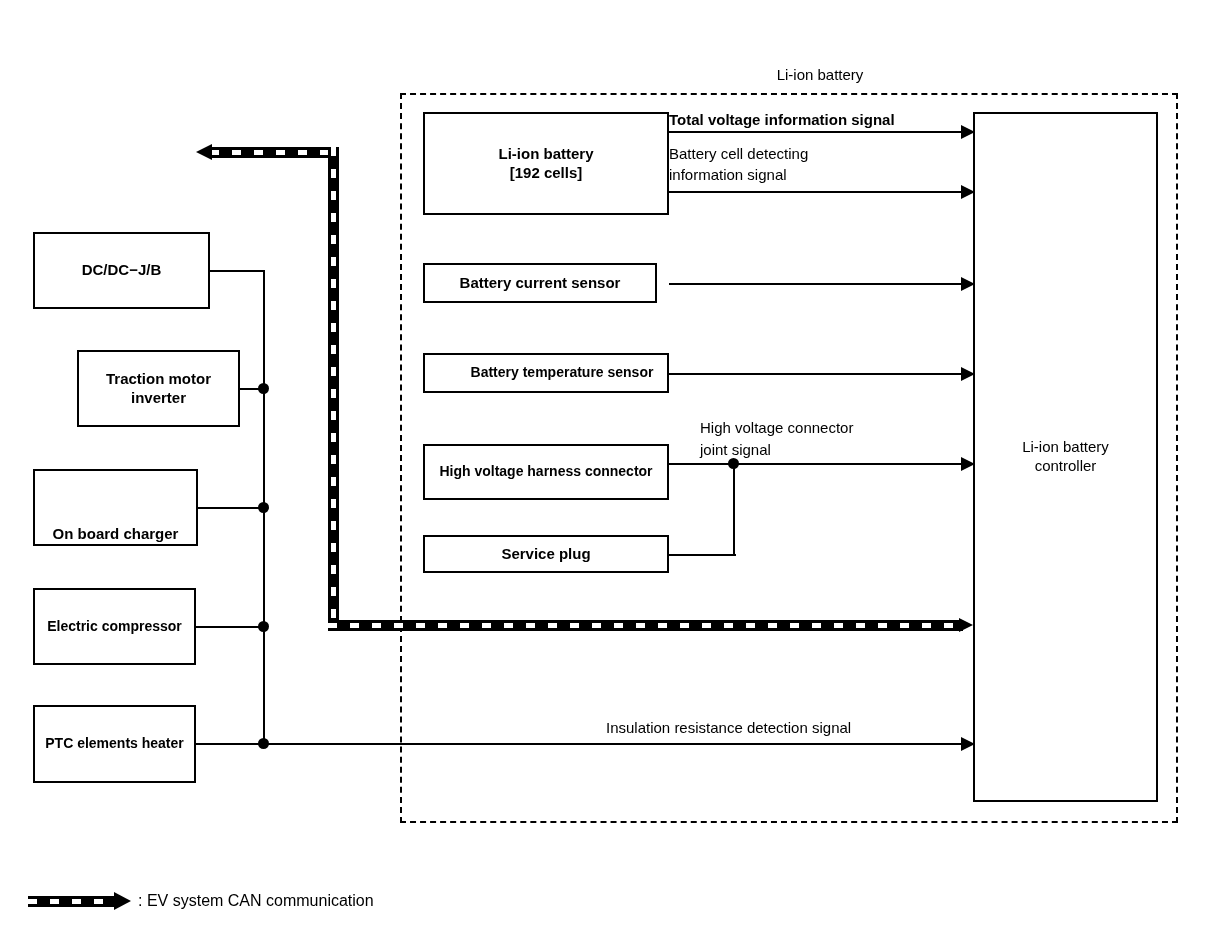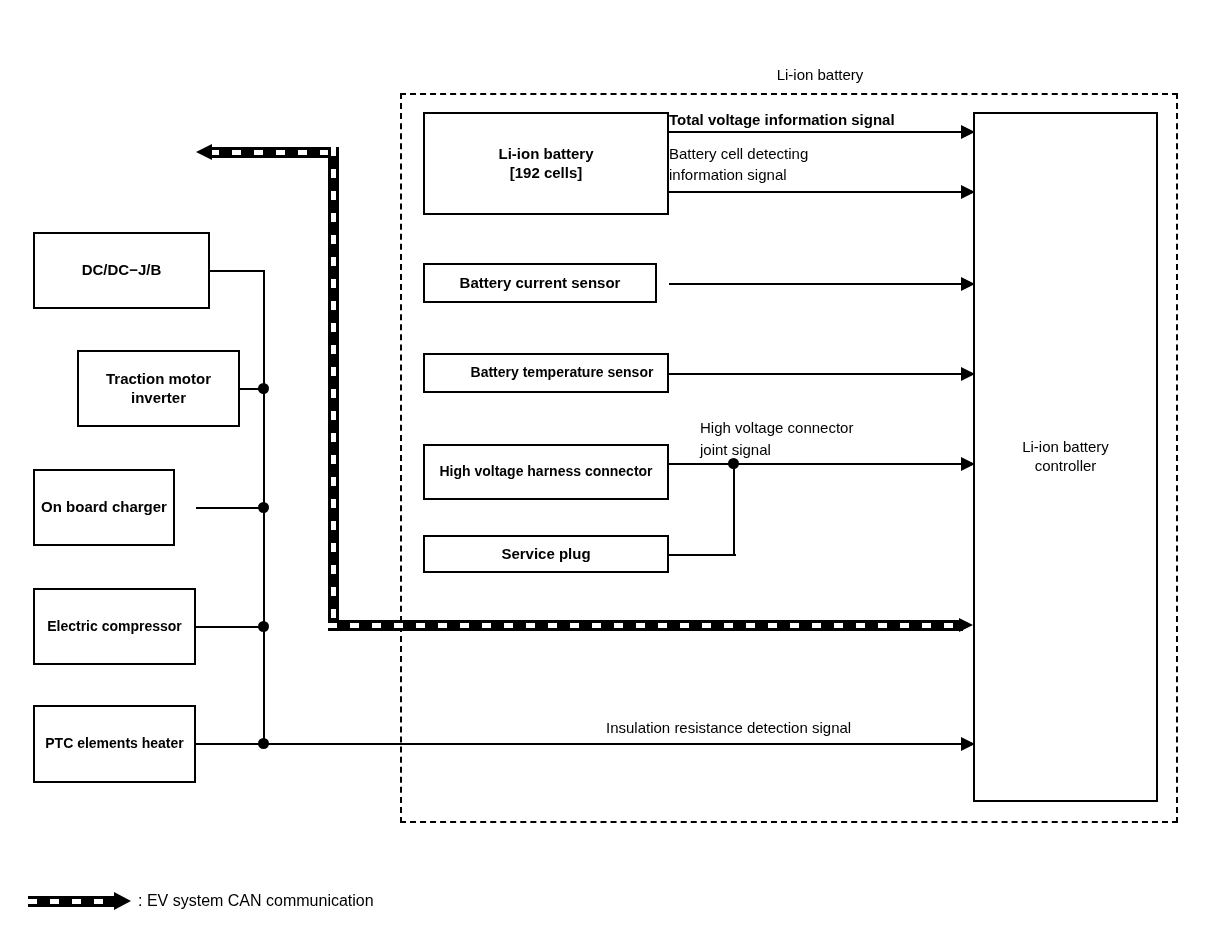--- a/index.html
+++ b/index.html
@@ -183,21 +183,21 @@
 
   <div class="box" style="left:33px; top:232px; width:177px; height:77px;">
     <span>DC/DC−J/B</span>
   </div>
 
   <div class="box" style="left:33px; top:350px; width:163px; height:77px; flex-direction:column;margin-left:44px;">
     <span>Traction motor</span>
     <span>inverter</span>
   </div>
 
-  <div class="box" style="left:33px; top:469px; width:142px; height:77px;">
+  <div class="box" style="left:33px; top:469px; width:165px; height:77px;align-items:flex-end;">
     <span>On board charger</span>
   </div>
 
   <div class="box" style="left:33px; top:705px; width:163px; height:78px; font-size:14px;">
     <span>PTC elements heater</span>
   </div>
 
   <div class="box" style="left:33px; top:588px; width:163px; height:77px; font-size:14px;">
     <span>Electric compressor</span>
   </div>

